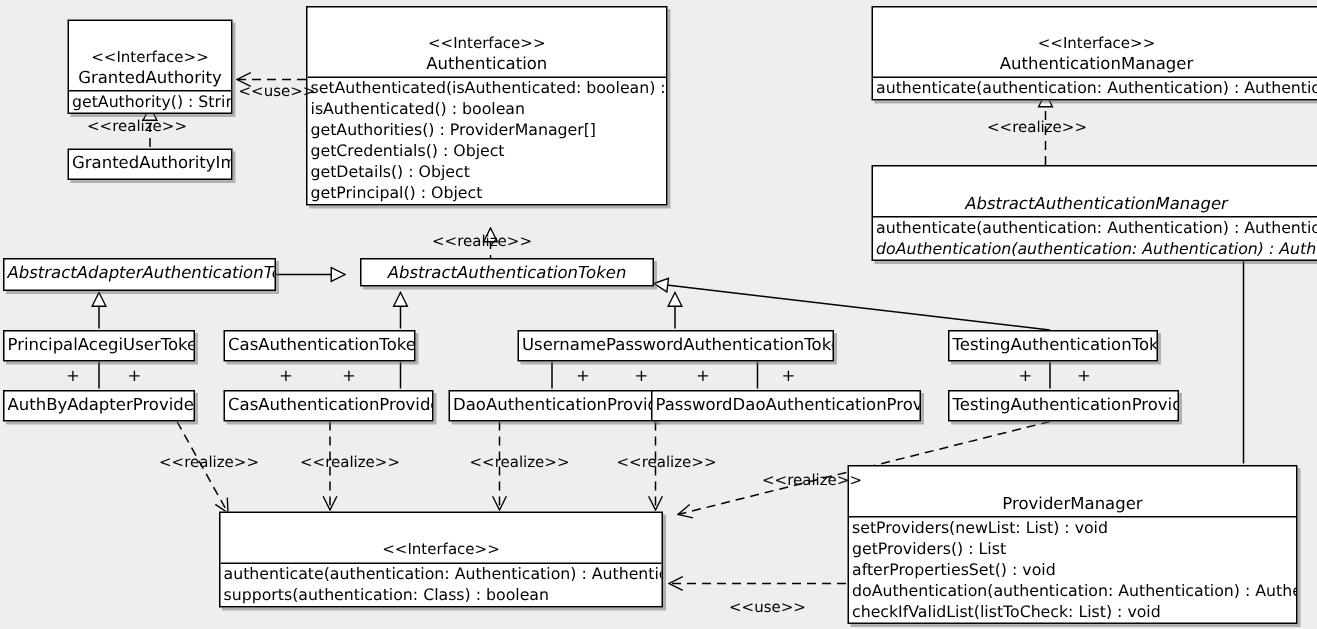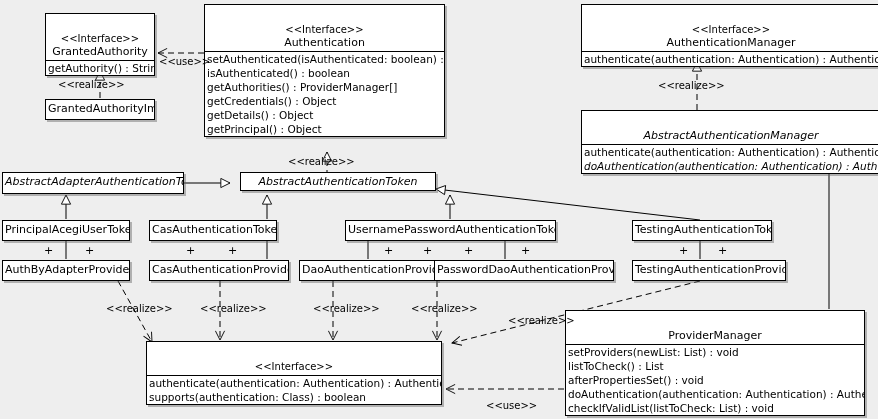--- a/index.html
+++ b/index.html
@@ -238,21 +238,21 @@
       <div class="op">supports(authentication: Class) : boolean</div>
     </div>
   </div>
 
   <div class="node" style="left:565px;top:310px;width:300px;">
     <div class="hdr">
       <span class="cname">ProviderManager</span>
     </div>
     <div class="compartment">
       <div class="op">setProviders(newList: List) : void</div>
-      <div class="op">listToCheck() : List</div>
+      <div class="op">getProviders() : List</div>
       <div class="op">afterPropertiesSet() : void</div>
       <div class="op">doAuthentication(authentication: Authentication) : Authentication</div>
       <div class="op">checkIfValidList(listToCheck: List) : void</div>
     </div>
   </div>
 
   <div class="elabel" style="left:159px;top:56px;">&lt;&lt;use&gt;&gt;</div>
 
   <div class="elabel" style="left:58px;top:79px;">&lt;&lt;realize&gt;&gt;</div>
 

